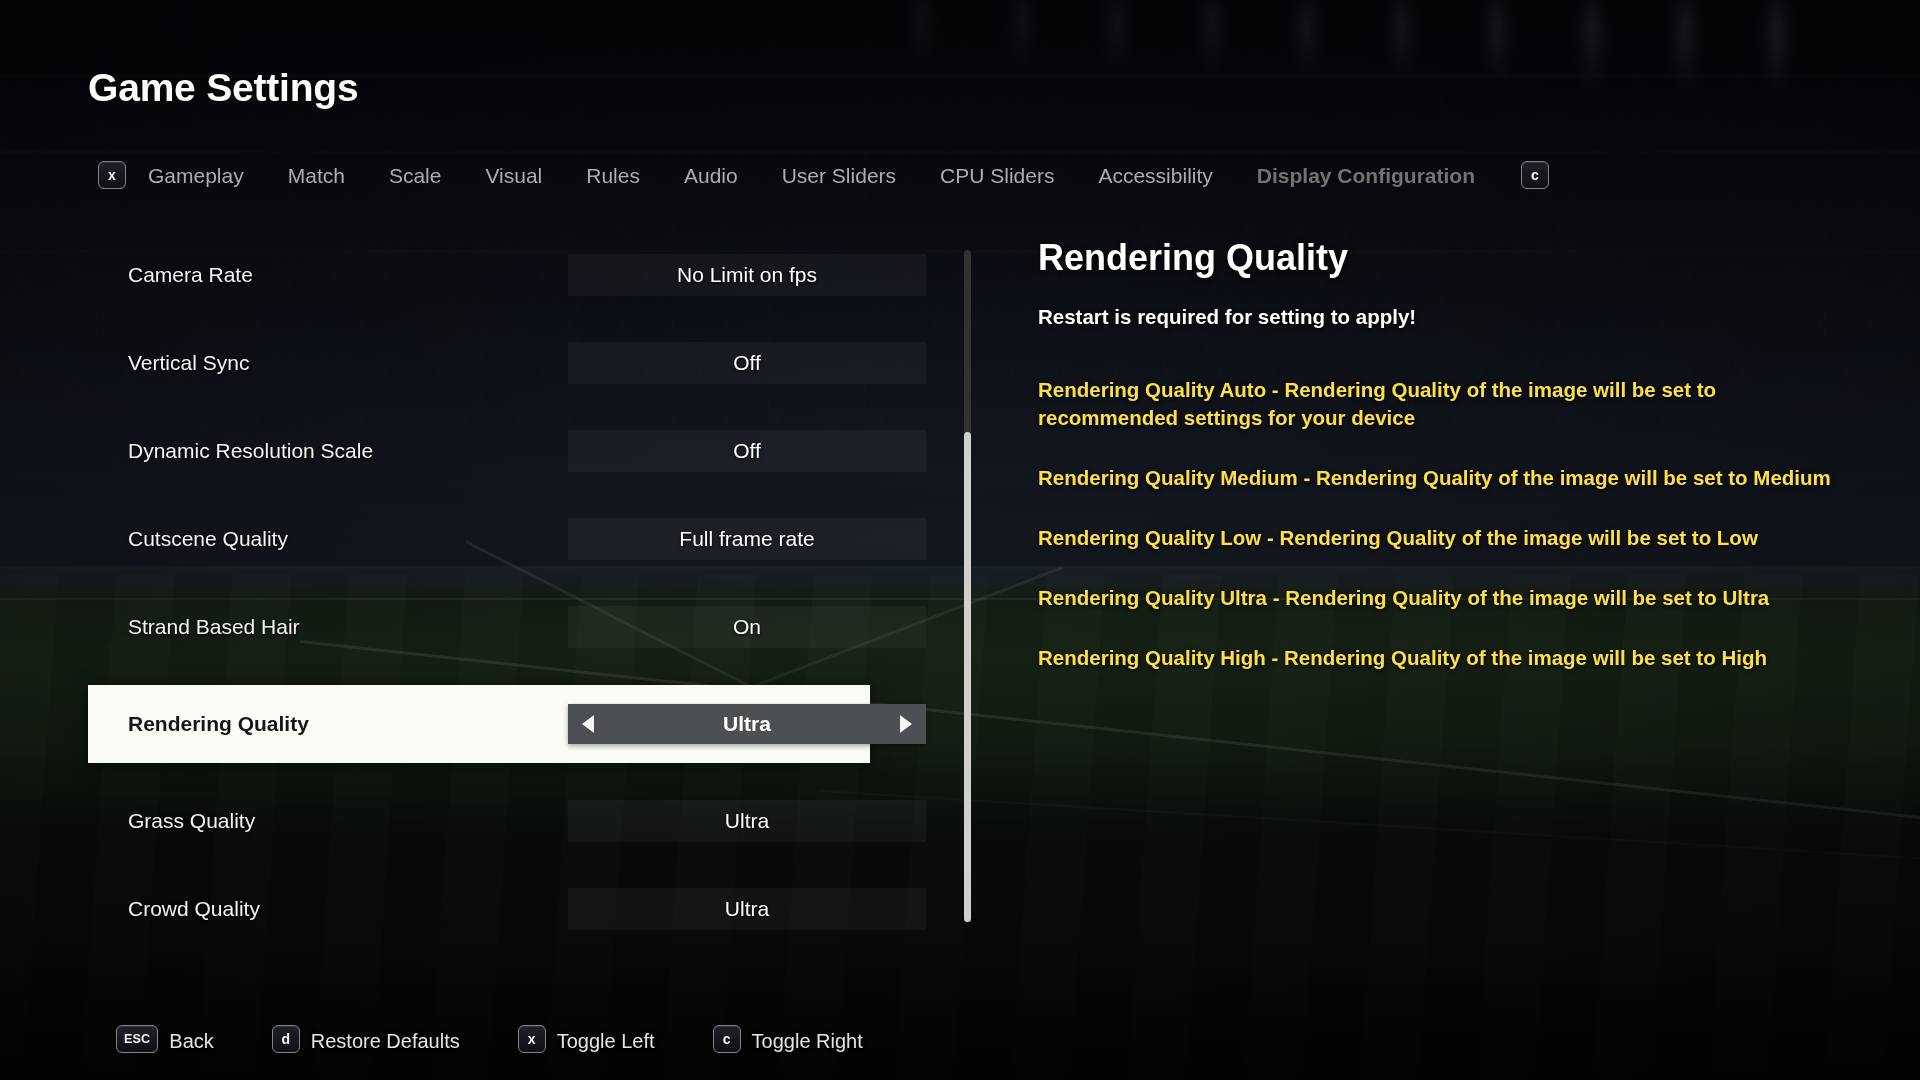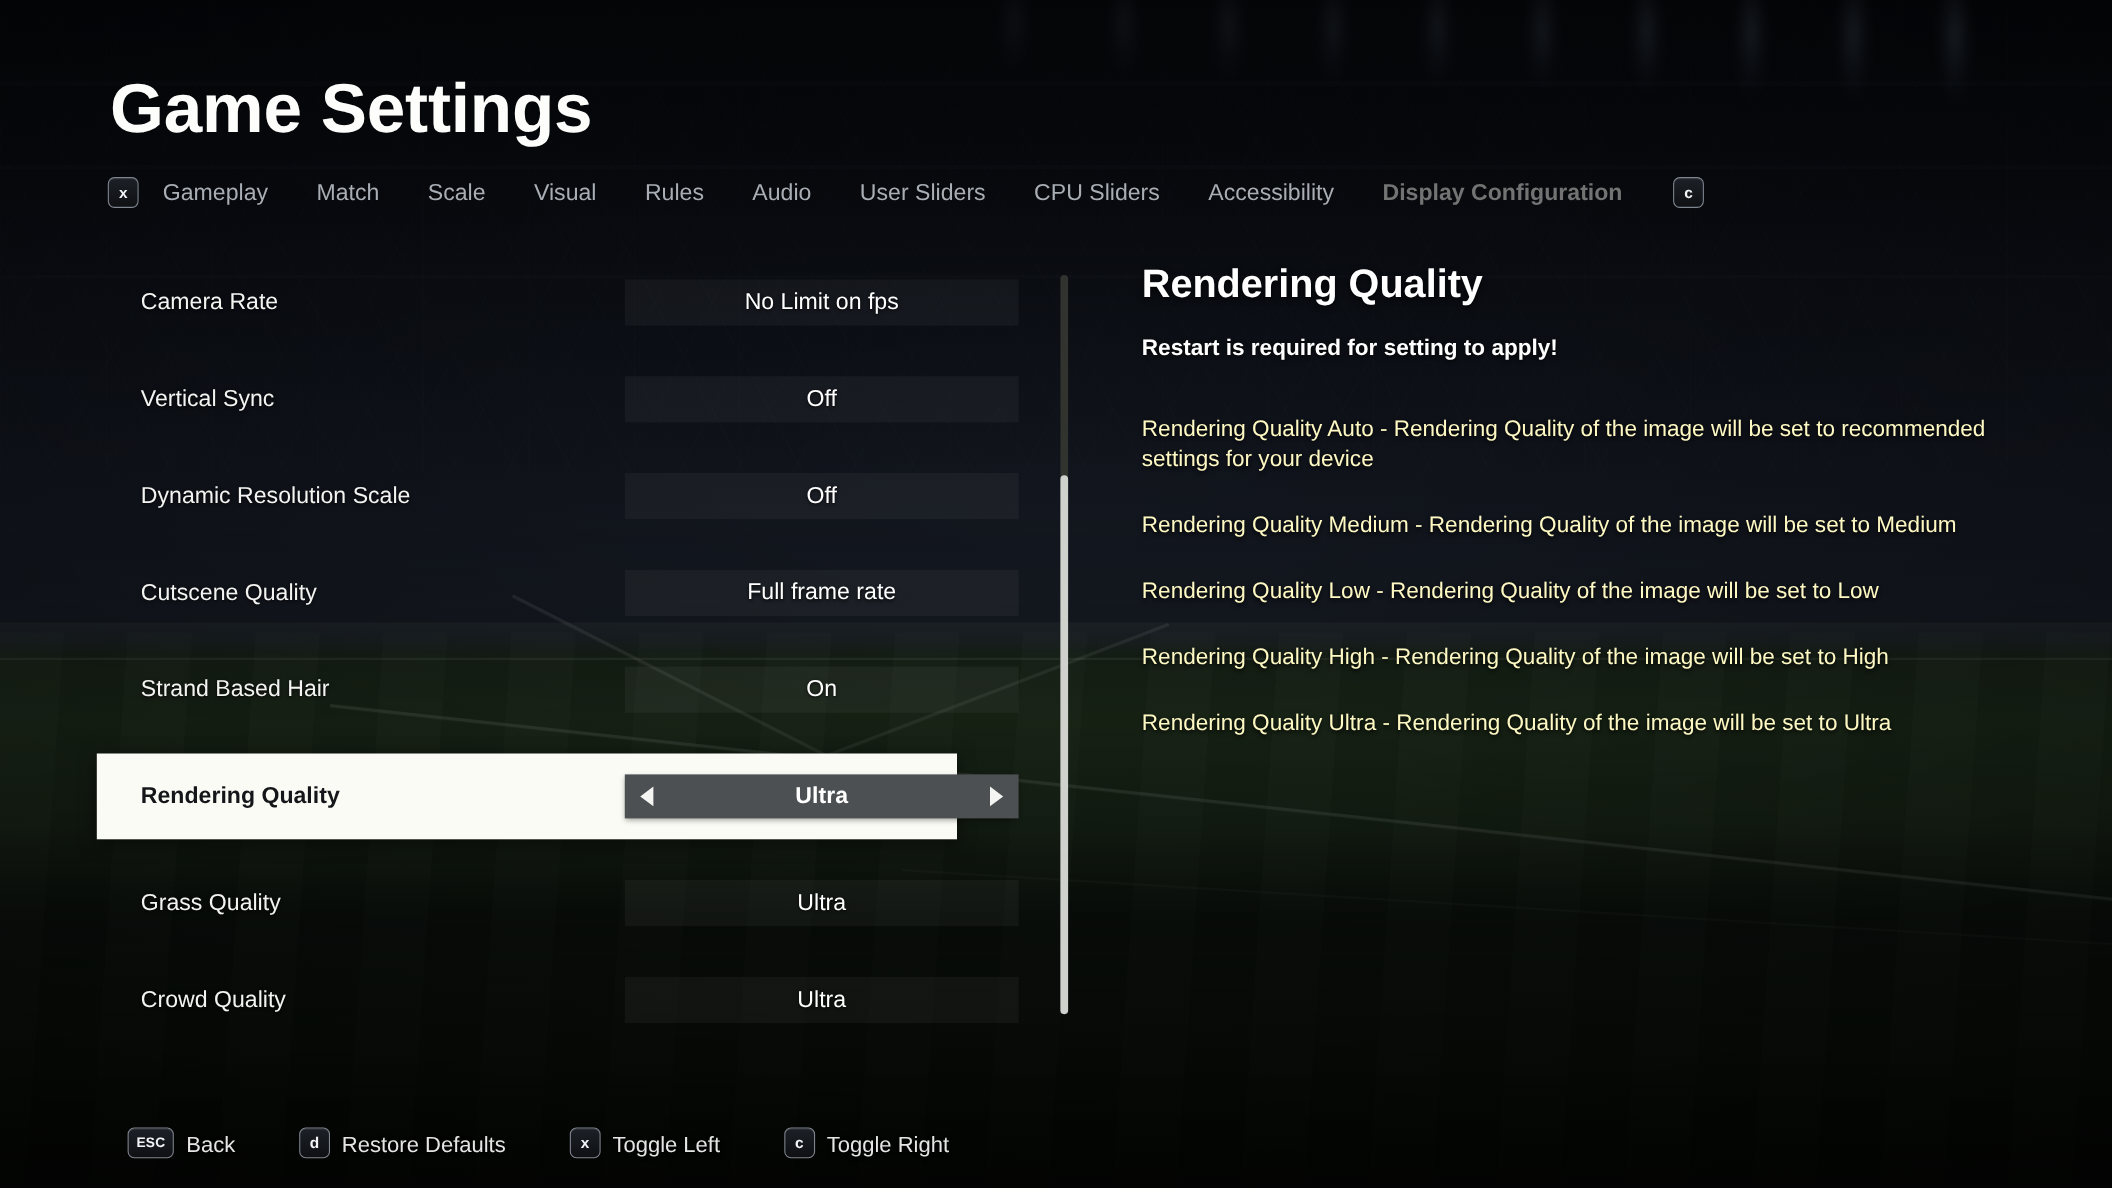--- a/index.html
+++ b/index.html
@@ -91,22 +91,22 @@
   .bg-vignette {
     background:
       radial-gradient(ellipse 120% 80% at 50% 42%, rgba(0,0,0,.15) 0%, rgba(0,0,0,.45) 62%, rgba(0,0,0,.72) 100%),
       linear-gradient(180deg, rgba(4,6,9,.55) 0%, rgba(4,6,9,.10) 22%, rgba(0,0,0,0) 42%, rgba(0,0,0,.25) 78%, rgba(0,0,0,.66) 100%);
   }
 
   
   #ui { position:absolute; inset:0; }
 
   .page-title {
-    position:absolute; left:100px; top:68px;
-    font-size:63px; font-weight:700; color:#fdfdfb;
+    position:absolute; left:88px; top:68px;
+    font-size:39px; font-weight:700; color:#fdfdfb;
     letter-spacing:-.2px; line-height:1;
   }
 
   
   .tabbar {
     position:absolute; left:98px; top:158px; right:0; height:34px;
     display:flex; align-items:center; gap:0;
   }
   .keycap {
     display:inline-flex; align-items:center; justify-content:center;
@@ -185,21 +185,21 @@
   .info-panel { position:absolute; left:1038px; top:238px; width:820px; }
   .info-title {
     font-size:36px; font-weight:700; color:#ffffff; line-height:1.1;
     margin-bottom:26px; text-shadow:0 2px 6px rgba(0,0,0,.8);
   }
   .info-warning {
     font-size:20.5px; font-weight:700; color:#ffffff; line-height:1.3;
     margin-bottom:46px; text-shadow:0 1px 4px rgba(0,0,0,.85);
   }
   .info-item {
-    font-size:20.5px; font-weight:400; color:#fef9c3; line-height:1.36;
+    font-size:20.5px; font-weight:700; color:#fde047; line-height:1.36;
     margin-bottom:32px; max-width:800px;
     text-shadow:0 1px 4px rgba(0,0,0,.9);
   }
 
   
   .footer {
     position:absolute; left:96px; bottom:27px;
     display:flex; align-items:center; gap:0;
   }
   .hint { display:flex; align-items:flex-end; gap:11px; margin-right:38px;margin-left:20px; }
@@ -317,22 +317,22 @@
       <div class="scroll-thumb"></div>
     </div>
 
     <div class="info-panel">
       <div class="info-title">Rendering Quality</div>
       <div class="info-warning">Restart is required for setting to apply!</div>
       <div id="info-items">
           <div class="info-item">Rendering Quality Auto - Rendering Quality of the image will be set to recommended settings for your device</div>
           <div class="info-item">Rendering Quality Medium - Rendering Quality of the image will be set to Medium</div>
           <div class="info-item">Rendering Quality Low - Rendering Quality of the image will be set to Low</div>
+          <div class="info-item">Rendering Quality Ultra - Rendering Quality of the image will be set to Ultra</div>
           <div class="info-item">Rendering Quality High - Rendering Quality of the image will be set to High</div>
-          <div class="info-item">Rendering Quality Ultra - Rendering Quality of the image will be set to Ultra</div>
         </div>
     </div>
 
     <div class="footer" id="footer">
         <div class="hint">
           <div class="keycap esc">ESC</div>
           <div class="hint-label">Back</div>
         </div>
         <div class="hint">
           <div class="keycap">d</div>

